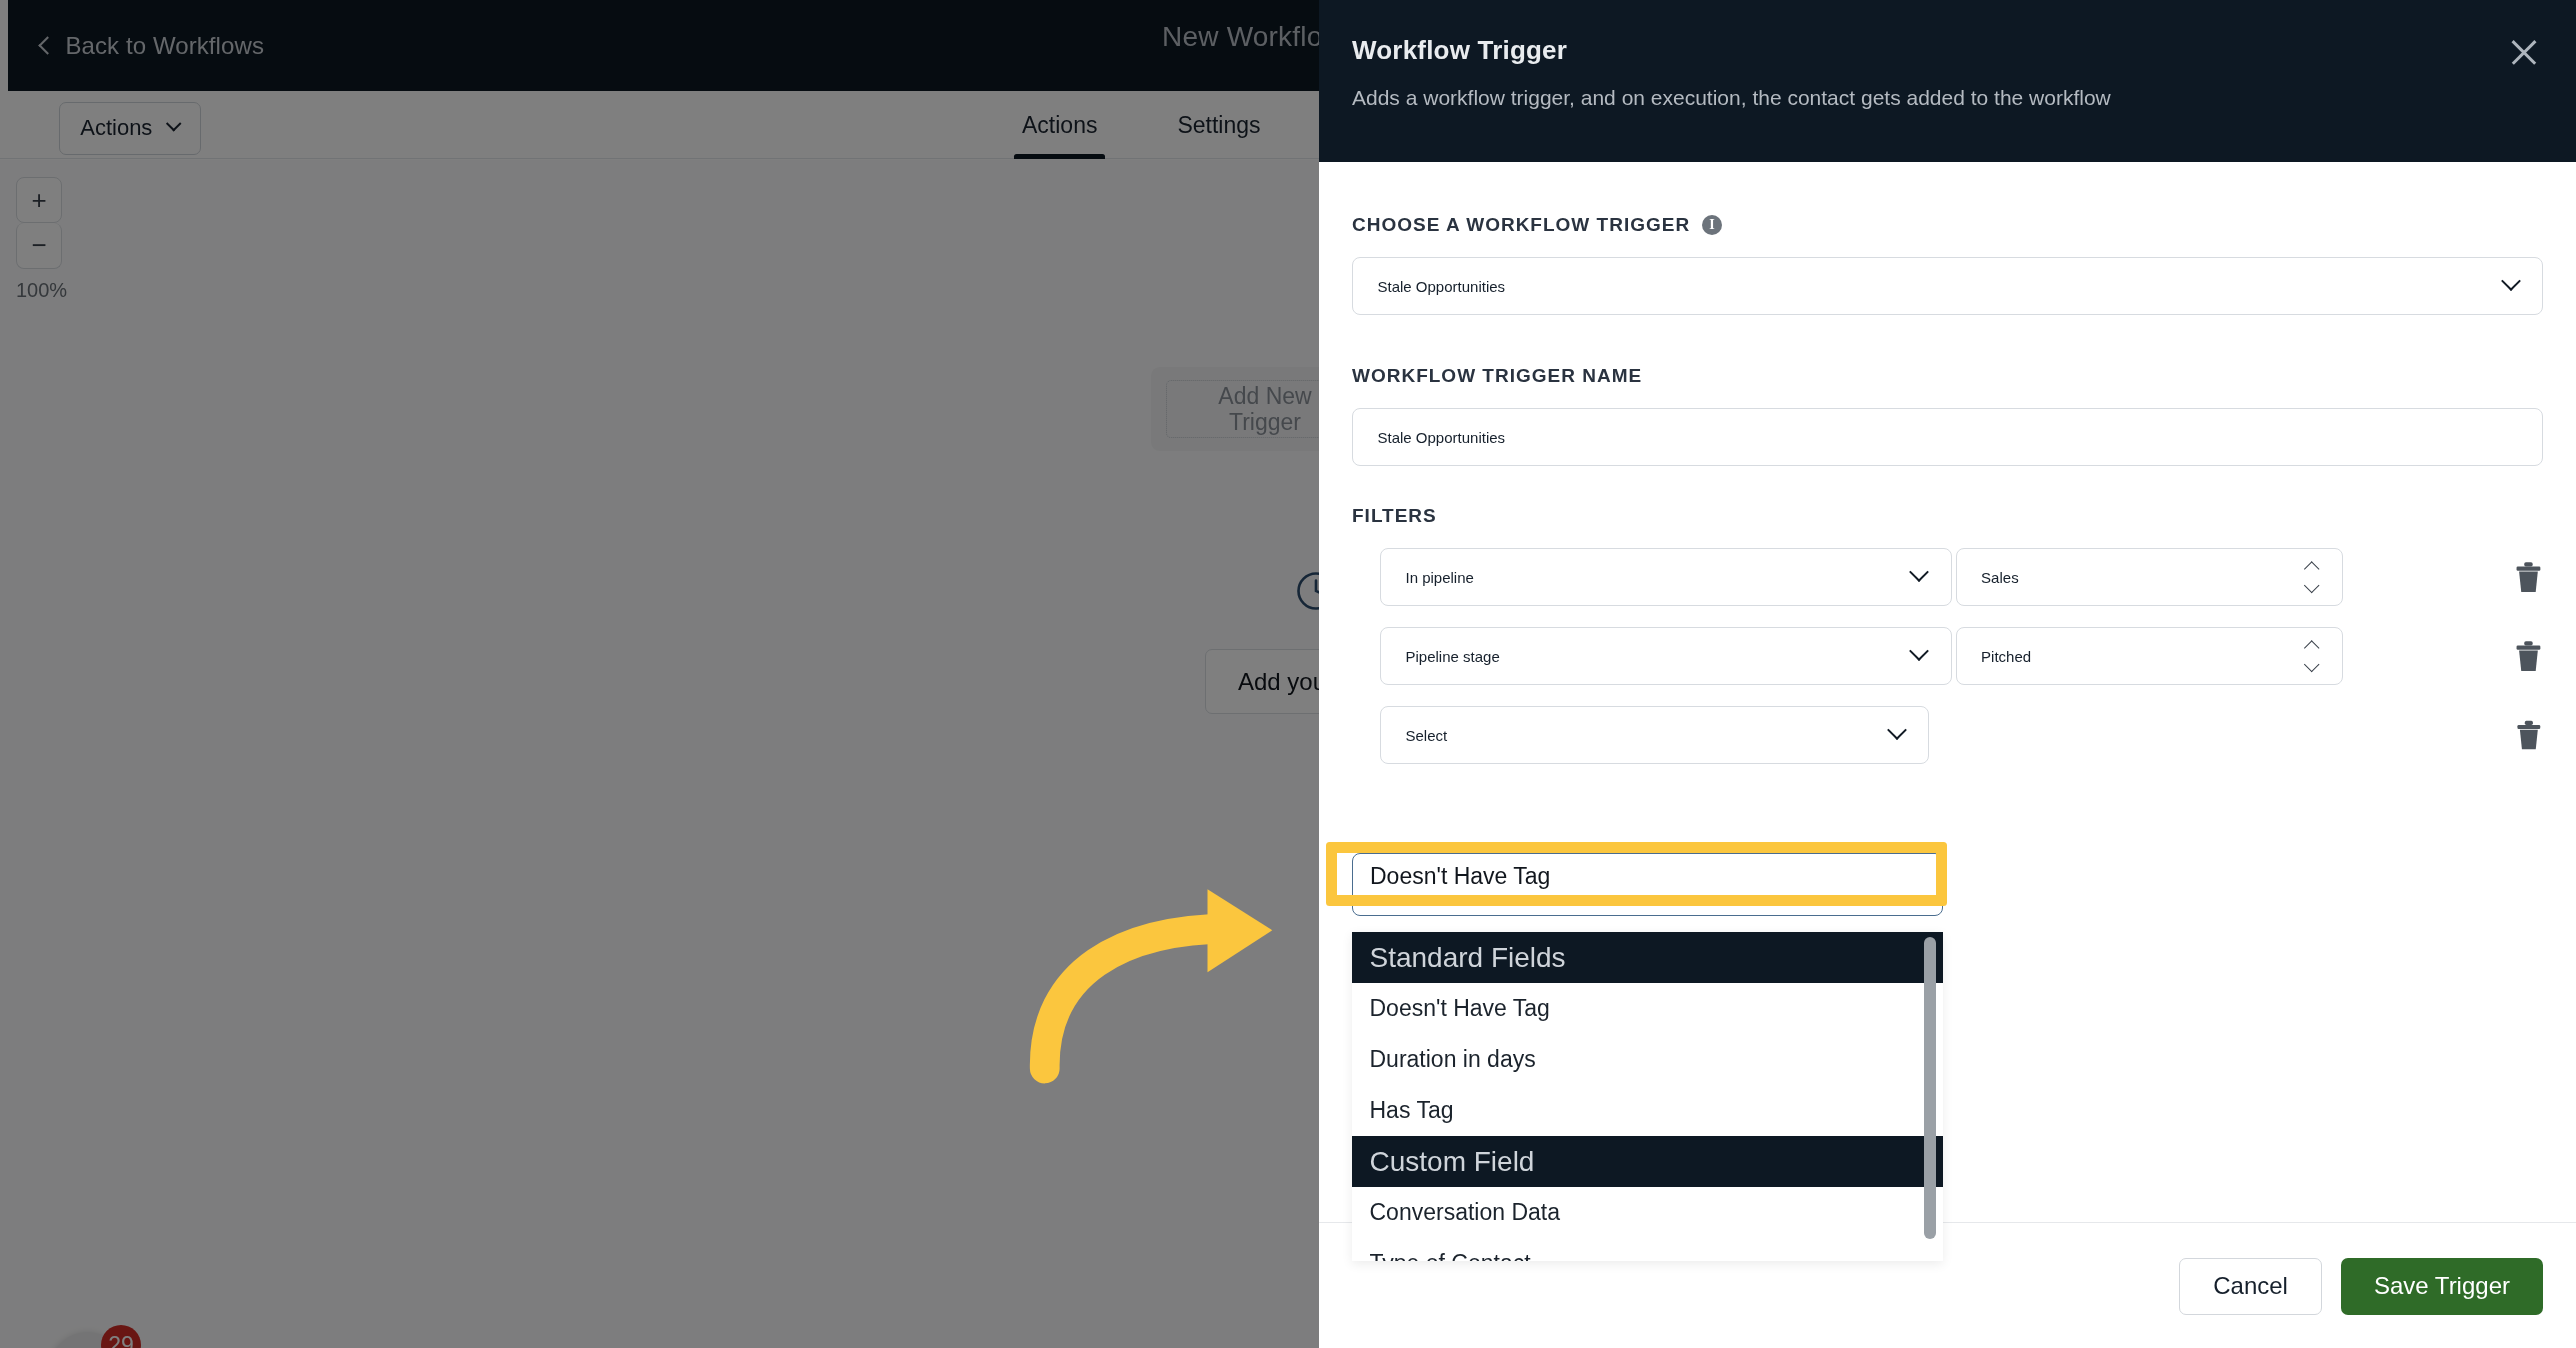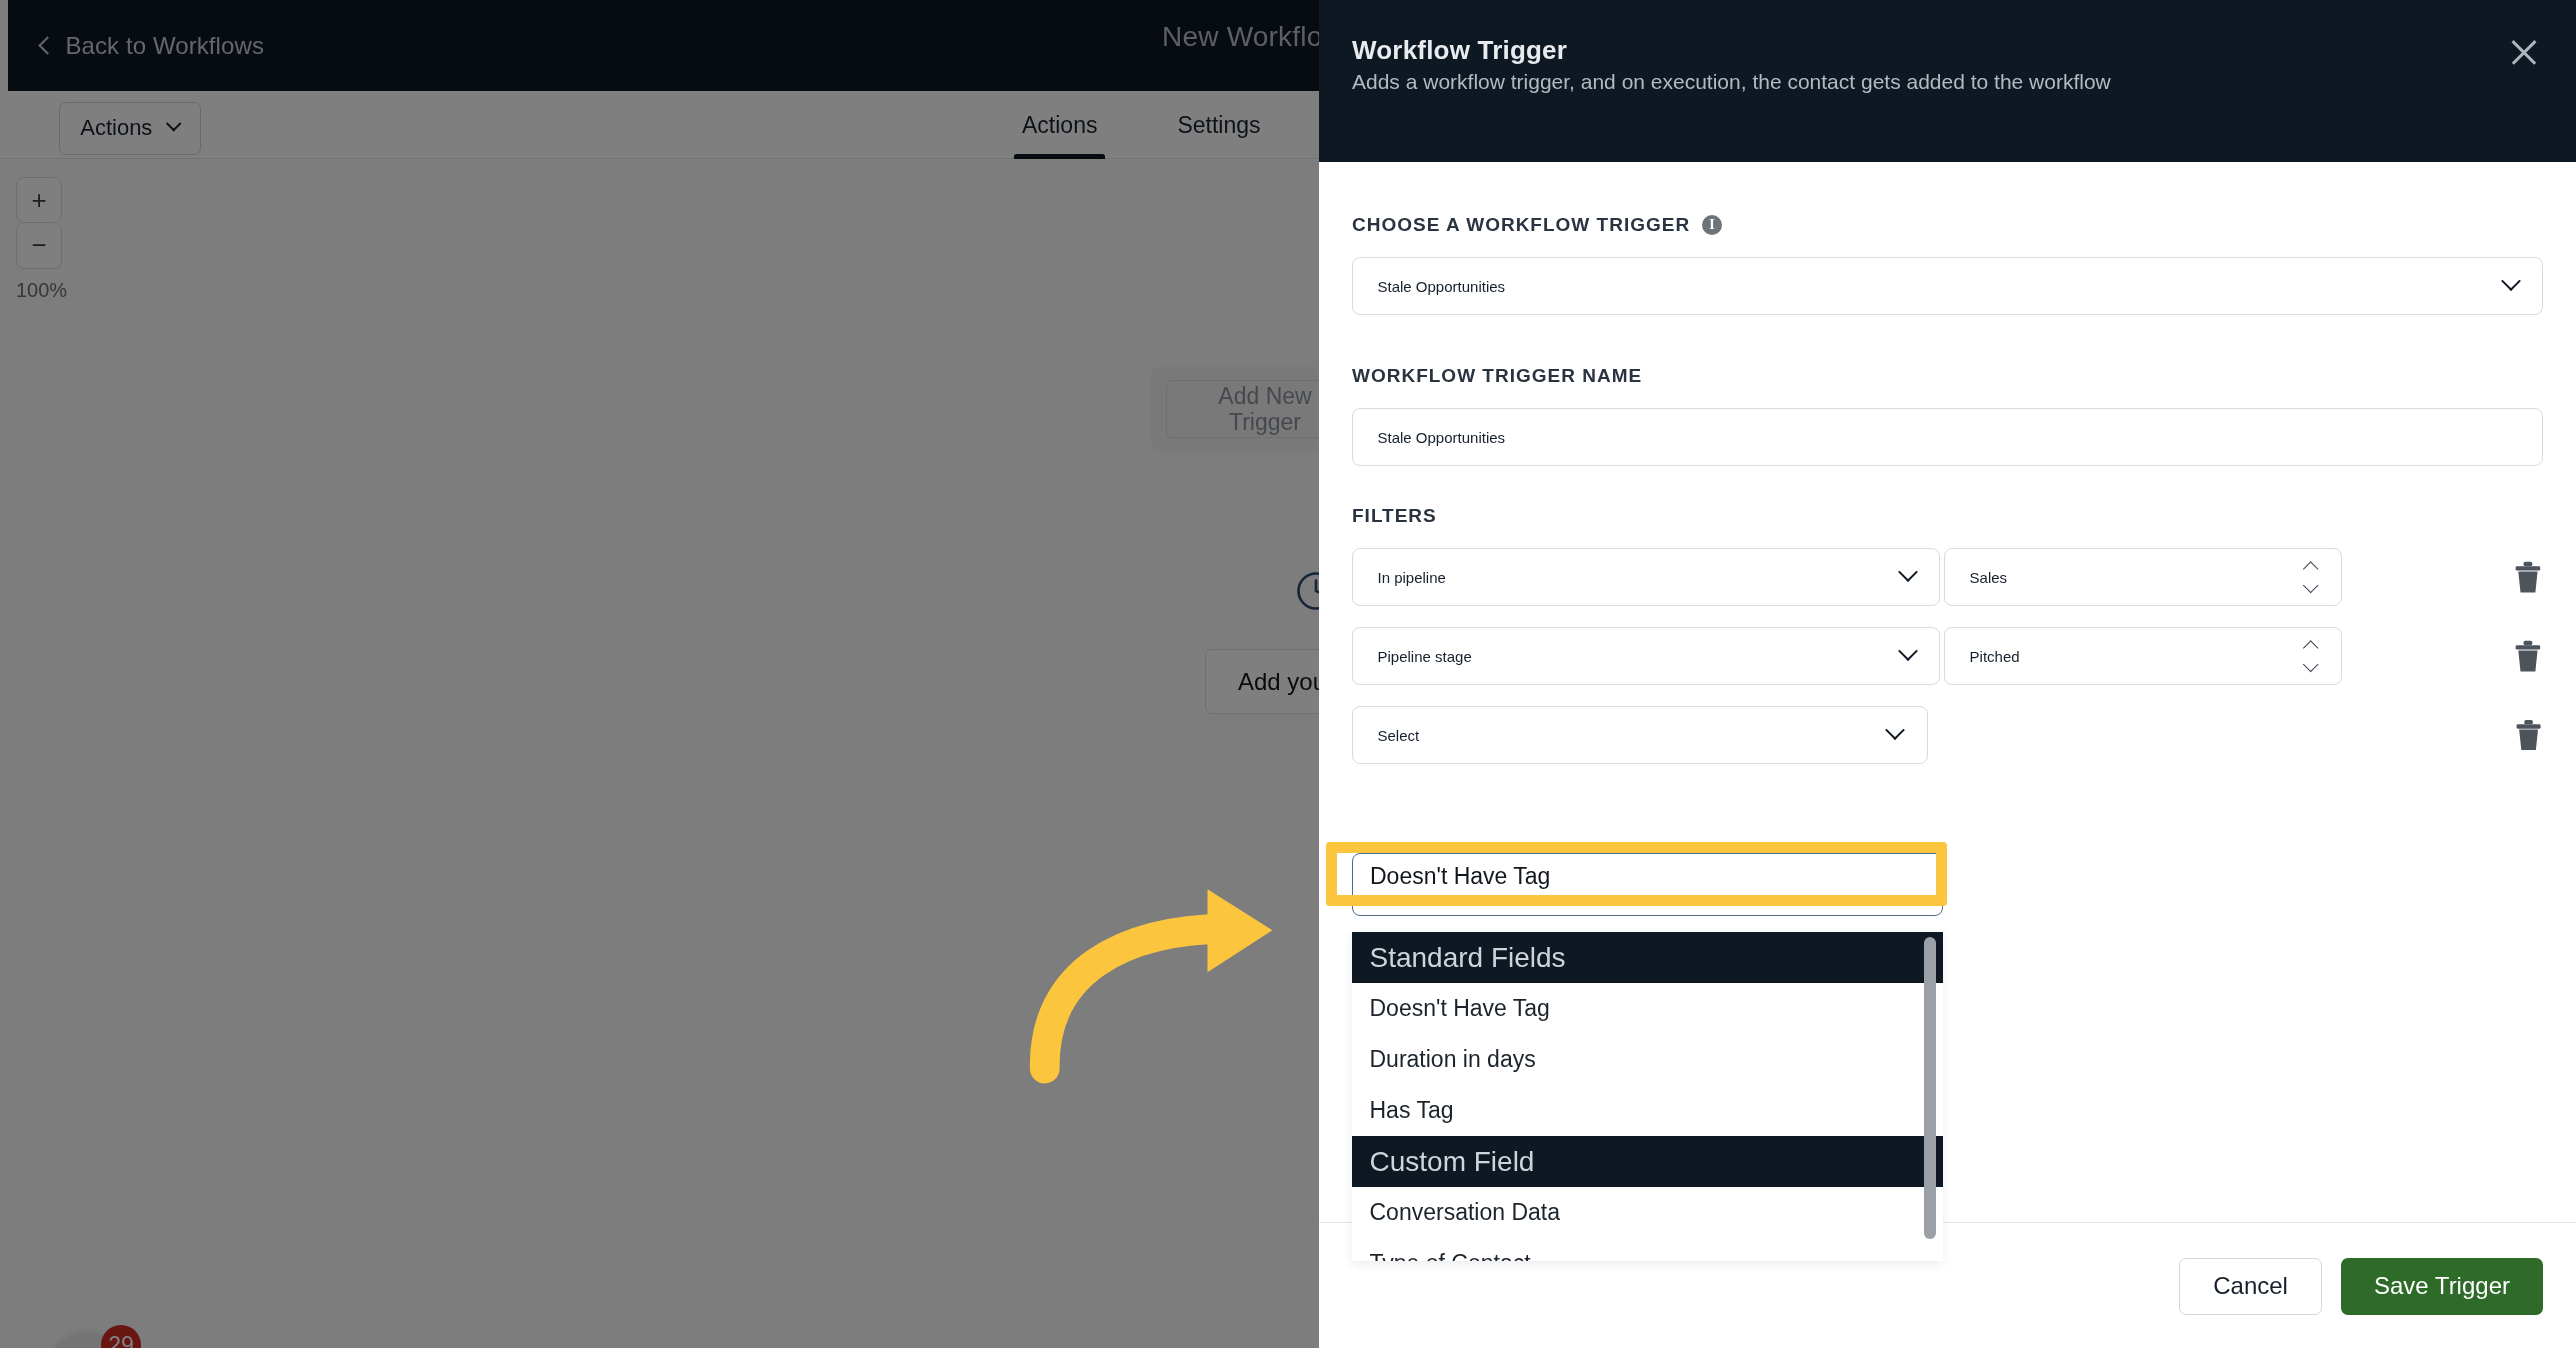--- a/index.html
+++ b/index.html
@@ -110,21 +110,21 @@
   
   .panel {
     position: absolute; top: 0; left: 1319px; width: 1257px; height: 1349px;
     background: #ffffff; display: flex; flex-direction: column;
   }
   .panel-head {
     background: #0D1823; padding: 35px 51px 35px 33px; position: relative;
     height: 162px;
   }
   .panel-title { color: #e9ecef; font-size: 26px; font-weight: bold; letter-spacing: 0.2px; }
-  .panel-sub { color: #b4bac1; font-size: 21px; margin-top: 4px; }
+  .panel-sub { color: #b4bac1; font-size: 21px; margin-top: 20px; }
   .panel-close {
     position: absolute; right: 33px; top: 33px; width: 39px; height: 39px;
     cursor: pointer;
   }
   .panel-close::before, .panel-close::after {
     content: ""; position: absolute; left: 3.5px; top: 17.5px; width: 32px; height: 2.6px;
     background: #aeb5bd;
   }
   .panel-close::before { transform: rotate(45deg); }
   .panel-close::after  { transform: rotate(-45deg); }
@@ -158,21 +158,21 @@
     display: block; width: 11.4px; height: 11.4px; border-right: 1.8px solid #39404a;
     border-bottom: 1.8px solid #39404a;
   }
   .spinner-ar i.up { transform: rotate(-135deg); }
   .spinner-ar i.dn { transform: rotate(45deg); }
 
   .section-gap { height: 30px; }
 
   .filters-label { margin-top: 39px; }
   .filter-row {
-    display: flex; align-items: center; gap: 4px; margin-top: 0;
+    display: flex; align-items: center; gap: 4px; margin-top: 0; margin-left: 28px;
   }
   .filter-row .control { width: 591px; margin-top: 21px; }
   .filter-row .control.narrow { width: 400px; }
   .trash {
     width: 30px; height: 35px; margin-top: 21px; margin-left: 167px;
     position: relative; cursor: pointer;
   }
   .filter-row.r2 .trash, .filter-row.r3 .trash { margin-left: 167px; }
   .filter-row.r3 .trash { margin-left: 582px; }
 

